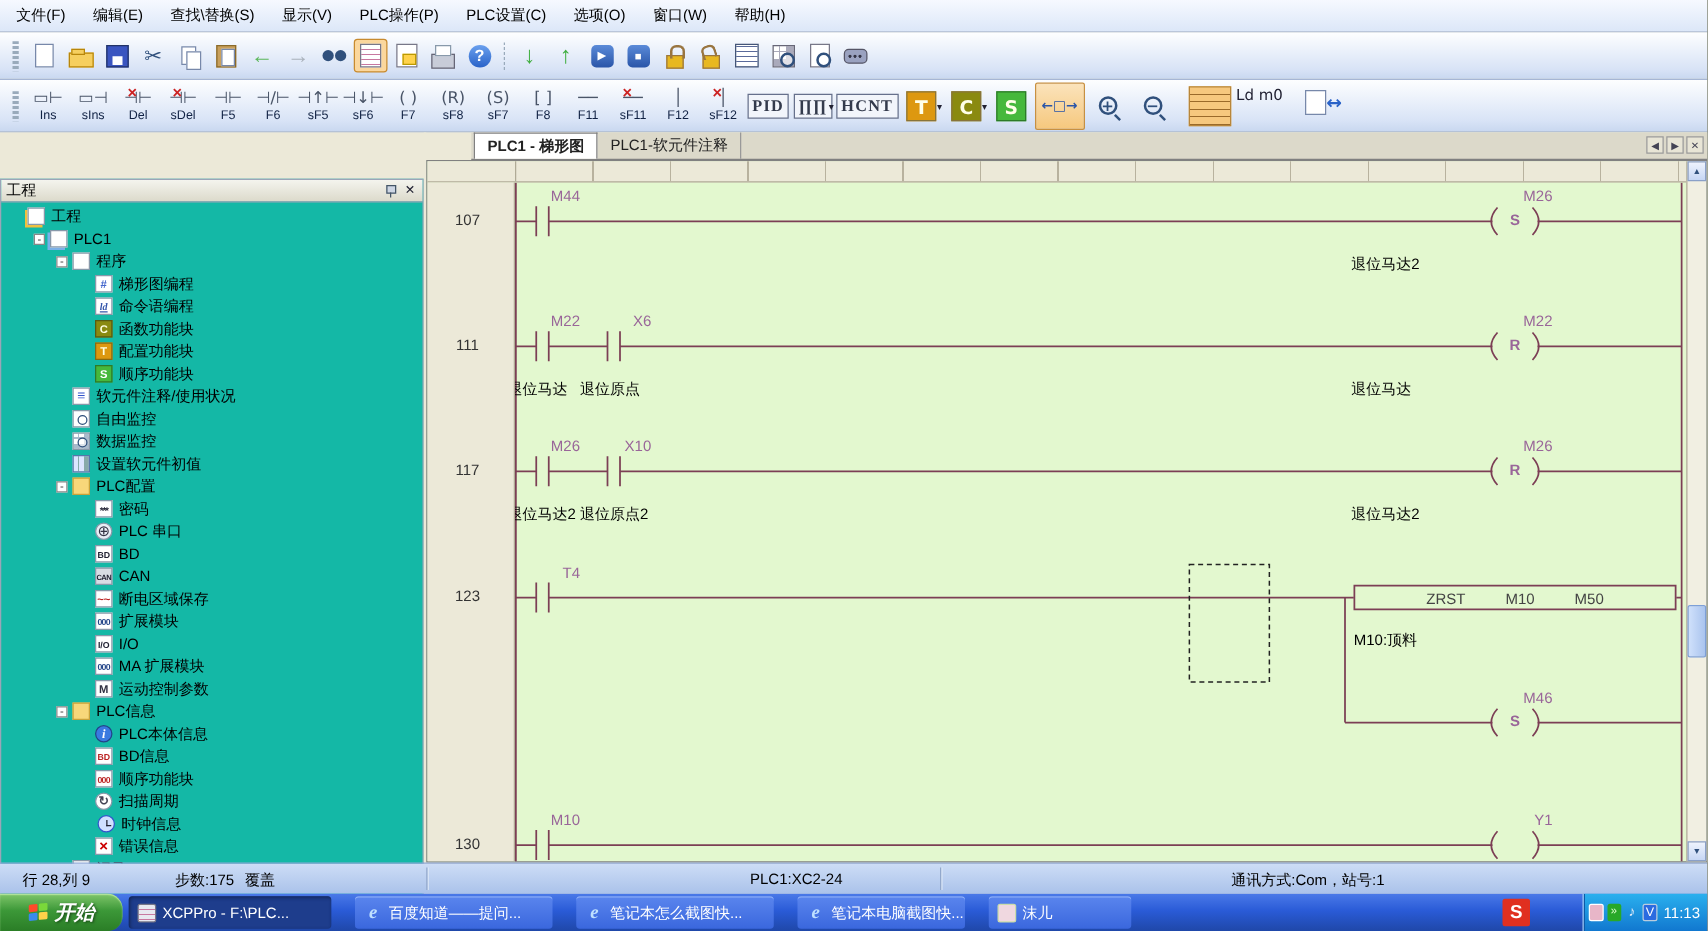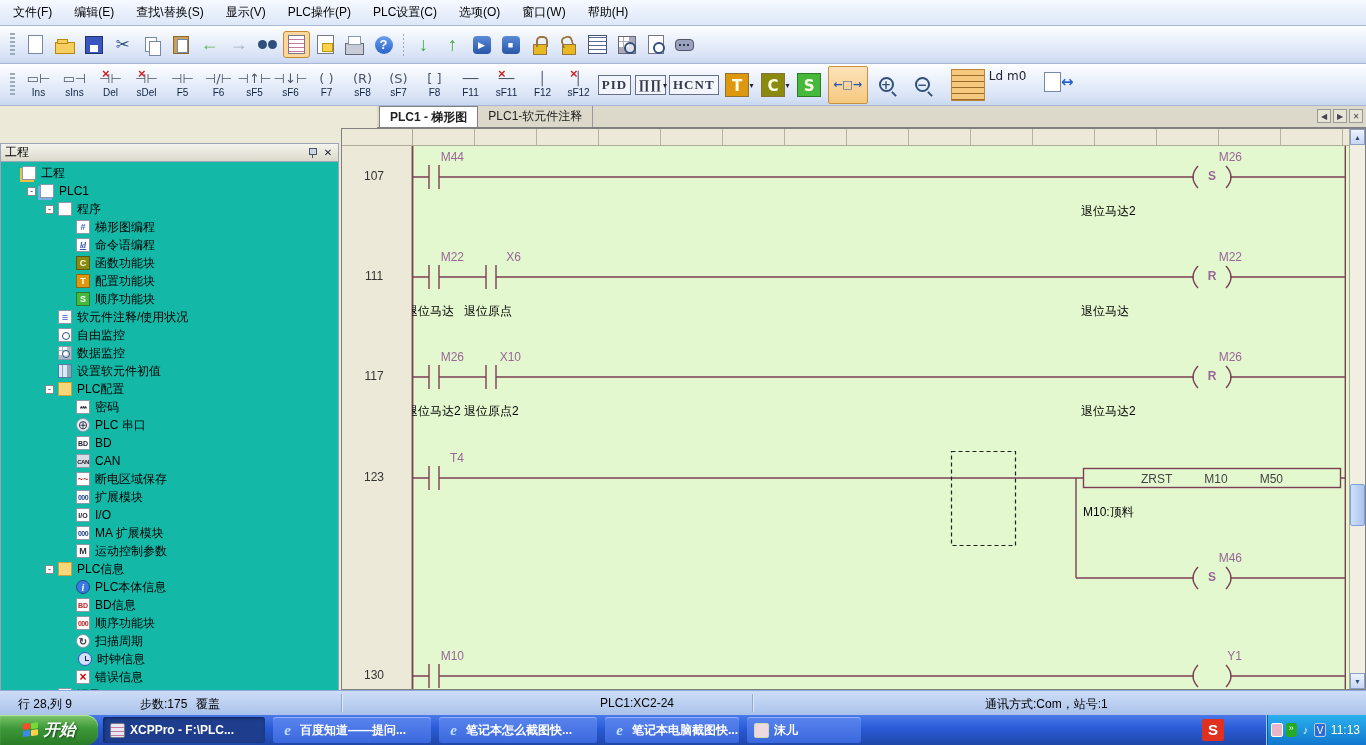--- a/index.html
+++ b/index.html
@@ -192,21 +192,21 @@
     background:linear-gradient(#4a79e8,#2a5bd7 45%,#1f47a8);}
   .startbtn{position:absolute;left:0;top:0;width:98px;height:30px;border-radius:0 12px 12px 0;
     background:linear-gradient(#7fc66a,#3c9838 45%,#2a7d26);box-shadow:inset 0 1px 1px #b8e8a0;
     display:flex;align-items:center;justify-content:center;gap:5px;color:#fff;font-weight:bold;font-style:italic;font-size:16px;text-shadow:1px 1px 2px #1a4a18;}
   .winflag{width:16px;height:14px;display:grid;grid-template-columns:7px 7px;grid-template-rows:6px 6px;gap:1px;transform:skewY(-6deg);}
   .winflag i{border-radius:1px;}
   .winflag i:nth-child(1){background:#ff4a2a;}
   .winflag i:nth-child(2){background:#7ad83a;}
   .winflag i:nth-child(3){background:#3a8aee;}
   .winflag i:nth-child(4){background:#ffd24a;}
-  .tasks{position:absolute;left:103px;top:2px;height:26px;display:flex;gap:8px;font-weight:bold;}
+  .tasks{position:absolute;left:103px;top:2px;height:26px;display:flex;gap:19px;}
   .task{height:26px;border-radius:3px;background:linear-gradient(#5a85ee,#3a67dd);box-shadow:inset 0 1px 0 #8fb0f8;
     color:#fff;display:flex;align-items:center;gap:5px;padding:0 7px;overflow:hidden;white-space:nowrap;font-size:12px;}
   .task.active{background:#1e3d8c;box-shadow:inset 1px 1px 3px #122454;}
   .task:nth-of-type(1){width:162px;}
   .task:nth-of-type(2){width:158px;}
   .task:nth-of-type(3){width:158px;}
   .task:nth-of-type(4){width:134px;}
   .task:nth-of-type(5){width:114px;}
   .tkic{flex:none;width:15px;height:15px;border-radius:2px;}
   .tkic.xcppro{background:#e8e8f0;border:1px solid #778;

